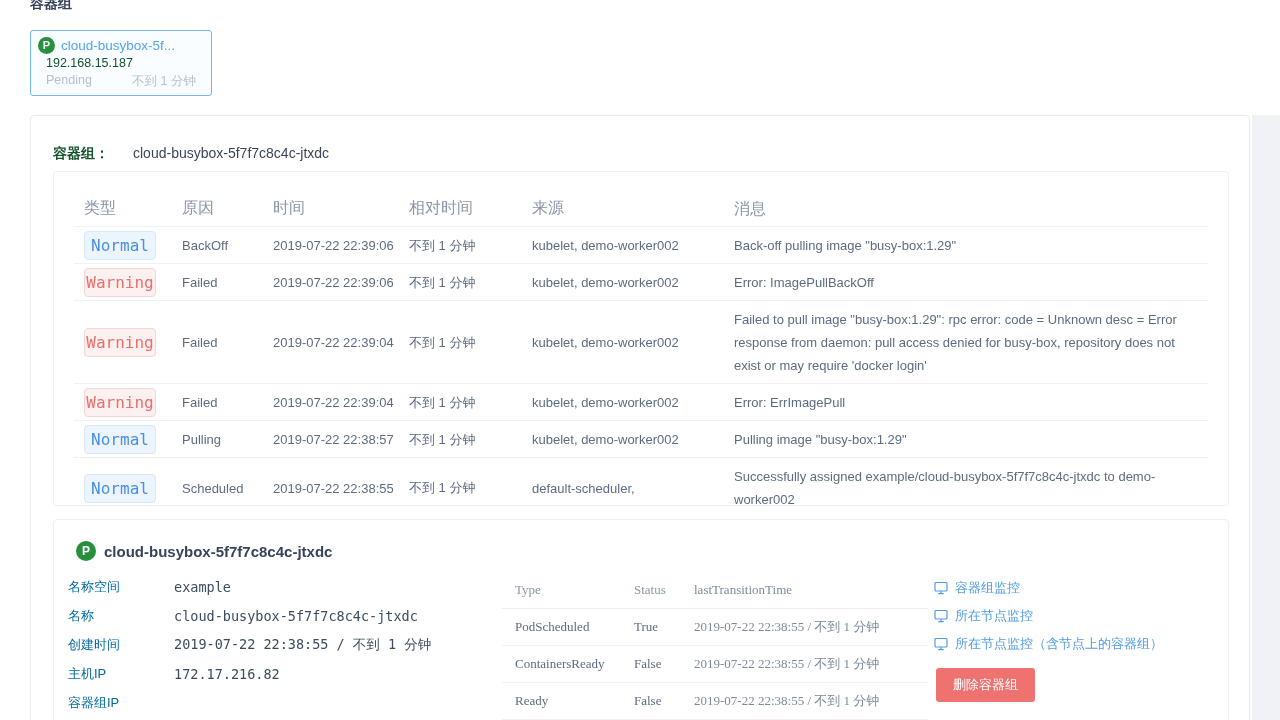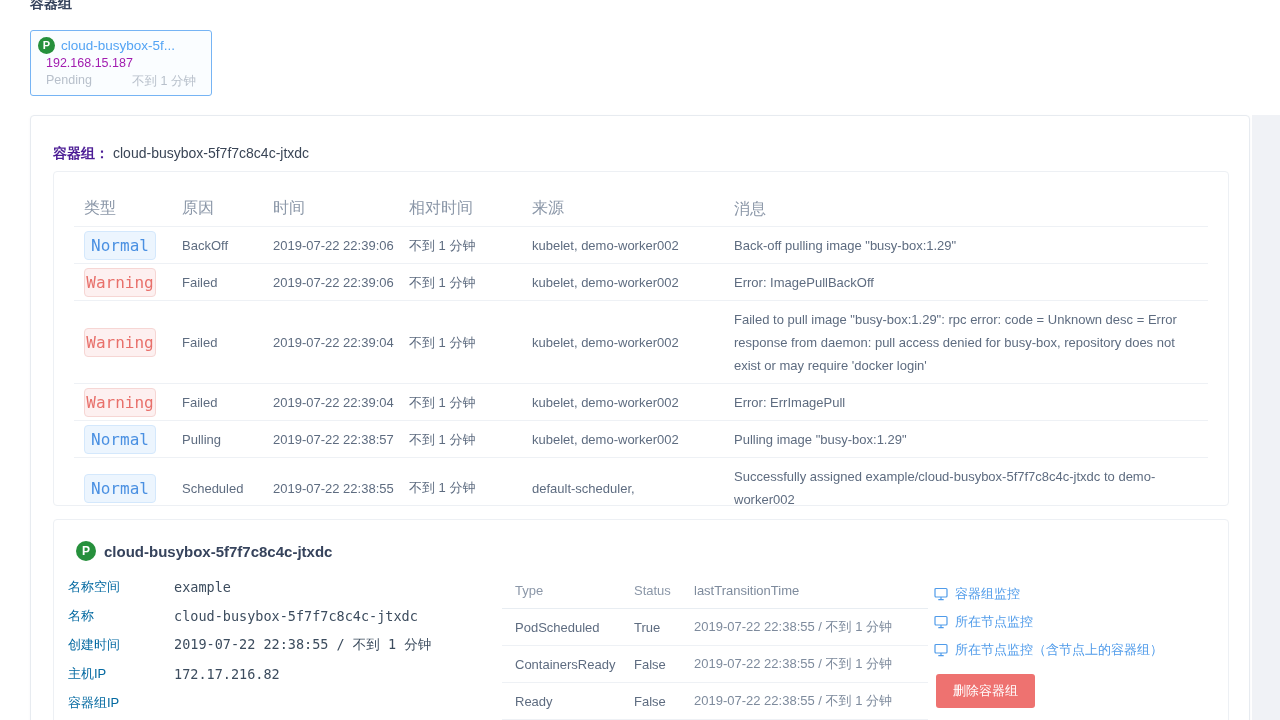--- a/index.html
+++ b/index.html
@@ -26,33 +26,33 @@
   .pod-card .r1 { display: flex; align-items: center; margin: 6px 8px 0 7px; }
   .pbadge {
     display: inline-block; width: 17px; height: 17px; border-radius: 50%;
     background: #26903c; color: #fff; font-size: 11px; font-weight: bold;
     line-height: 17px; text-align: center; flex: 0 0 auto;
   }
   .pod-card .pod-name {
     margin-left: 6px; color: #54a4f4; font-size: 13.5px;
     white-space: nowrap; overflow: hidden;
   }
-  .pod-card .r2 { margin: 2px 15px 0 15px; font-size: 12.5px; color: #a21caf; }
+  .pod-card .r2 { margin: 2px 15px 0 15px; font-size: 12.5px; color: #14532d; }
   .pod-card .r3 { margin: 3px 15px 0 15px; font-size: 12.5px; color: #b8c0cb;
     display: flex; justify-content: space-between; }
 
   
   .main-panel {
     position: absolute; left: 30px; top: 115px; width: 1220px; height: 648px;
     box-sizing: border-box; background: #fff;
     border: 1px solid #e7ebf0; border-radius: 4px;
     box-shadow: 0 1px 3px rgba(40,60,90,0.04);
   }
   .panel-title { position: absolute; left: 22px; top: 29px; font-size: 14px; color: #3a4556; }
-  .panel-title .strong { font-weight: bold; color: #4c1d95; margin-right: 4px; }
+  .panel-title .strong { font-weight: bold; color: #14532d; margin-right: 24px; }
 
   
   .events-card {
     position: absolute; left: 22px; top: 55px; width: 1176px; height: 335px;
     box-sizing: border-box; border: 1px solid #edf0f4; border-radius: 4px;
     background: #fff; overflow: hidden;
   }
   .etable { padding-top: 18px; }
   .erow { position: relative; display: flex; align-items: center;
     min-height: 36px; padding: 0 30px; font-size: 13px; color: #5e6c80; }
@@ -80,26 +80,26 @@
   .detail-title { margin-left: 8px; font-size: 15px; font-weight: bold; color: #36435c; }
 
   .attrs { position: absolute; left: 14px; top: 52px; }
   .attr-row { display: flex; align-items: center; height: 29px; }
   .attr-label { width: 106px; color: #0369a1; font-size: 13px; }
   .attr-value { font-family: "DejaVu Sans Mono", "Liberation Mono", monospace;
     font-size: 13.5px; color: #3c4c5e; }
 
   .conds { position: absolute; left: 448px; top: 52px; width: 426px; font-size: 13px; }
   .crow { display: flex; align-items: center; height: 36px; padding-left: 13px;
-    border-bottom: 1px solid #eef1f5; color: #5e6c80; }
+    border-bottom: 1px solid #eef1f5; color: #5e6c80; font-family: Liberation Serif, serif; }
   .crow.head { color: #8b97a8; border-bottom: 1px solid #e8edf2; }
   .cc-type { width: 119px; } .cc-status { width: 60px; }
   .cc-time { flex: 1; color: #7e8b9d; }
 
-  .actions { position: absolute; left: 880px; top: 60px; font-family: Liberation Mono, monospace; }
+  .actions { position: absolute; left: 880px; top: 54px; font-family: Liberation Mono, monospace; }
   .action-link { display: flex; align-items: center; height: 28px; color: #4f9bea;
     font-size: 13px; cursor: pointer; }
   .action-link .mon-icon { margin-right: 7px; display: inline-flex; }
   .delete-btn {
     margin: 10px 0 0 2px; background: #ee7270; color: #ffffff; border: none;
     border-radius: 3px; font-size: 13px; padding: 8px 17px; cursor: pointer;
     font-family: inherit;
   }
 
   .scroll-gutter { position: absolute; right: 0; top: 115px; width: 28px; height: 605px;

